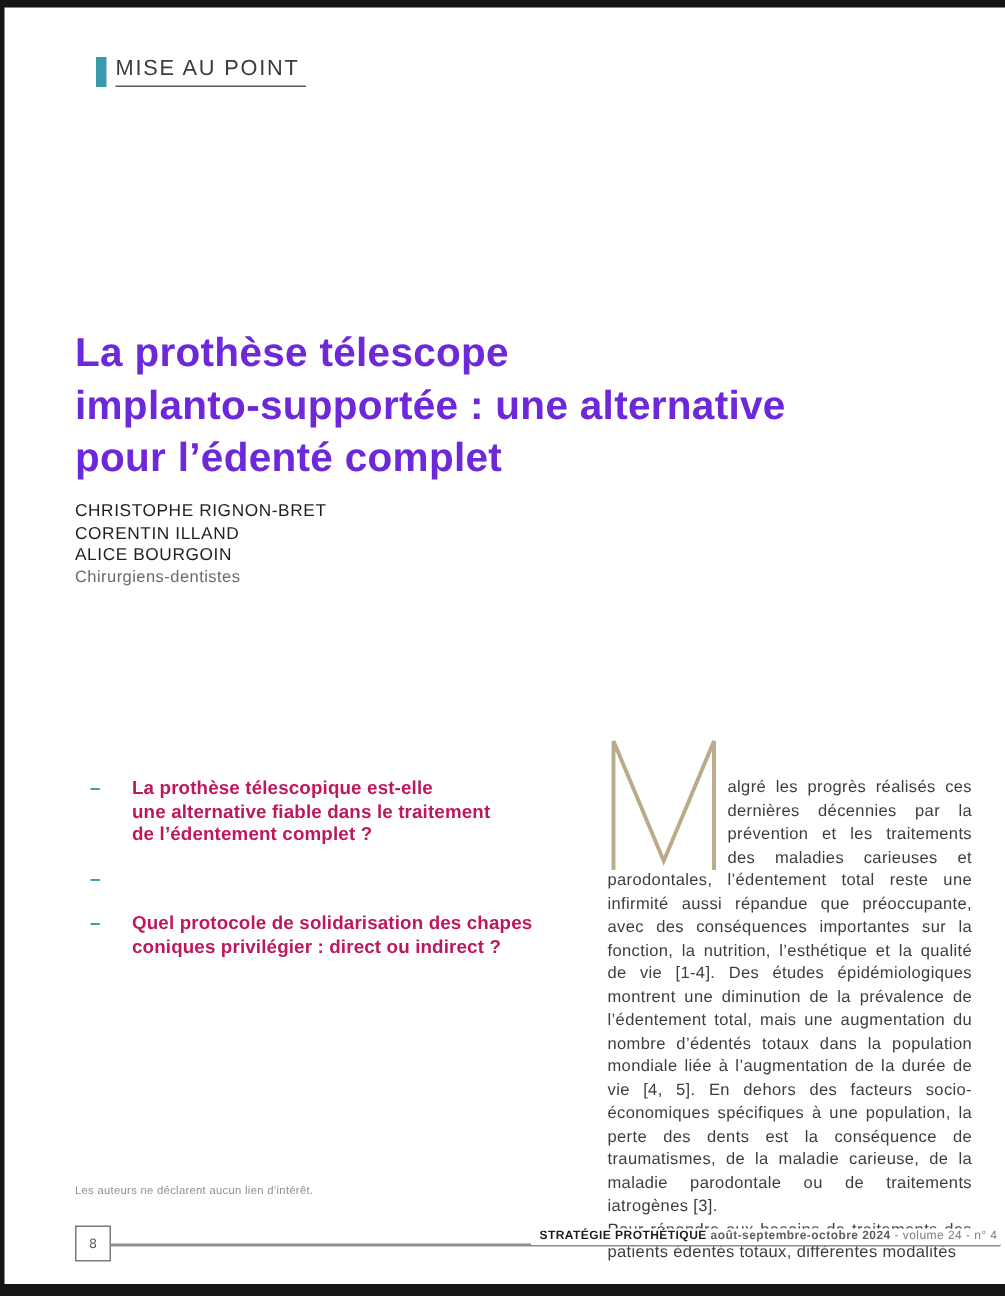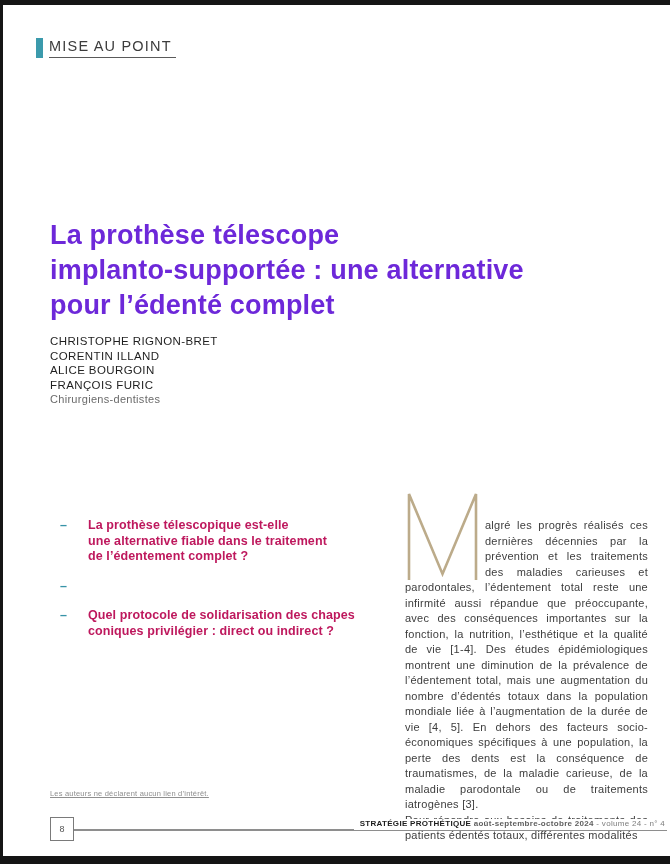--- a/index.html
+++ b/index.html
@@ -10,21 +10,21 @@
     overflow: hidden;
     font-family: "Liberation Sans", sans-serif;
   }
   
   .edge { position: absolute; background: #151515; z-index: 5; }
   .edge-top    { left: 0; top: 0; width: 670px; height: 5px; }
   .edge-bottom { left: 0; top: 856px; width: 670px; height: 8px; }
   .edge-left   { left: 0; top: 0; width: 3px; height: 864px; }
 
   
-  .kicker { position: absolute; left: 36px; top: 37px; display: flex; align-items: flex-end; }
+  .kicker { position: absolute; left: 64px; top: 37px; display: flex; align-items: flex-end; }
   .kicker-bar { width: 7px; height: 20px; background: #3b9aac; margin-right: 6px; }
   .kicker-label {
     font-size: 14.5px; color: #3c3c3c; letter-spacing: 1.2px;
     border-bottom: 1.5px solid #5a5a5a; padding: 1px 4px 3px 0;
     font-weight: 400;
   }
 
   
   .title {
     position: absolute; left: 50px; top: 200px; width: 590px;
@@ -57,21 +57,21 @@
   .dropcap-wrap { position: absolute; left: 0; top: 0; width: 75px; height: 88px; }
   .dropcap-float { float: left; width: 80px; height: 80px; }
   .sr-only { position: absolute; width: 1px; height: 1px; overflow: hidden; opacity: 0; }
   .article p {
     margin: 0; text-align: justify;
     font-size: 11px; line-height: 15.5px; color: #3d3d3d; letter-spacing: 0.25px;
   }
   .article .p-first { padding-top: 26px; }
 
   
-  .disclaimer { position: absolute; left: 50px; top: 789px; font-size: 7.5px; color: #8f8f8f; letter-spacing: 0.2px; text-decoration: underline; }
+  .disclaimer { position: absolute; left: 50px; top: 789px; font-size: 7.5px; color: #8f8f8f; letter-spacing: 0.2px; }
 
   
   .footer-rule { position: absolute; left: 74px; top: 829px; width: 593px; height: 2px; background: #8e8e8e; }
   .page-number-box {
     position: absolute; left: 50px; top: 817px; width: 22px; height: 22px;
     border: 1.5px solid #7a7a7a; background: #fff; z-index: 2;
     display: flex; align-items: center; justify-content: center;
   }
   .page-number { font-size: 9px; color: #555; }
   .journal-line {
@@ -96,21 +96,20 @@
 </div>
 
 <h1 class="title">La prothèse télescope
 implanto-supportée : une alternative
 pour l’édenté complet</h1>
 
 <div class="authors">
   <div class="author-name">CHRISTOPHE RIGNON-BRET</div>
   <div class="author-name">CORENTIN ILLAND</div>
   <div class="author-name">ALICE BOURGOIN</div>
-  <div class="author-name">FRANÇOIS FURIC</div>
   <div class="authors-role">Chirurgiens-dentistes</div>
 </div>
 
 <div class="questions">
   <div class="question">
     <span class="question-dash">–</span>
     <span class="question-text">La prothèse télescopique est-elle
 une alternative fiable dans le traitement
 de l’édentement complet ?</span>
   </div>

